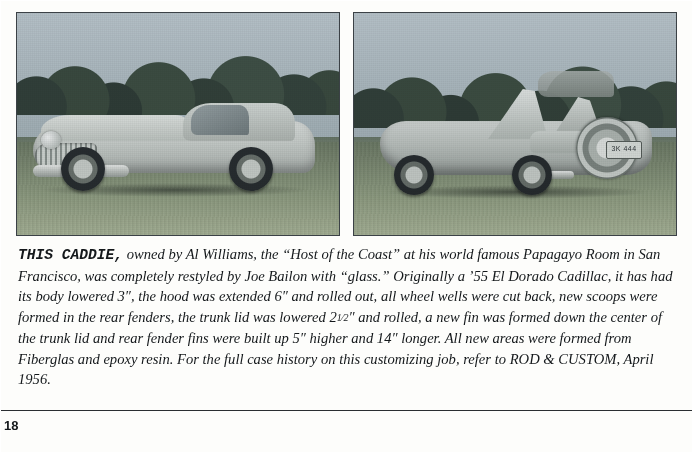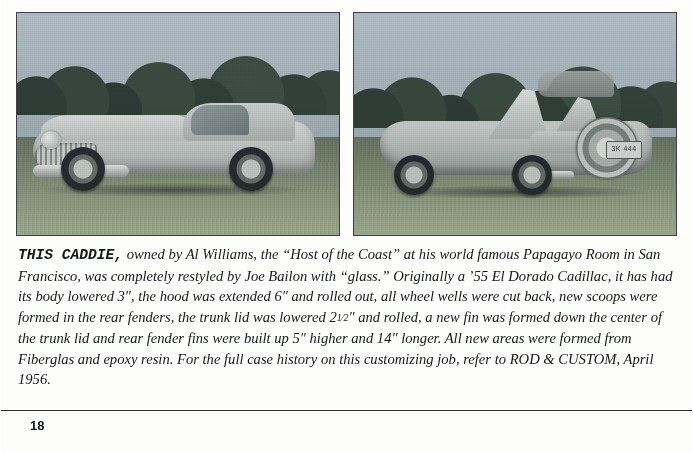--- a/index.html
+++ b/index.html
@@ -302,21 +302,21 @@
   .rule {
     position: absolute;
     left: 0;
     top: 410px;
     width: 693px;
     height: 1px;
     background: #2a2e31;
   }
   .folio {
     position: absolute;
-    left: 30px;
+    left: 4px;
     top: 418px;
     font-family: "Liberation Sans", sans-serif;
     font-weight: bold;
     font-size: 13px;
     color: #15191c;
   }
   .page-edge {
     position: absolute;
     left: 0; top: 0;
     width: 693px; height: 453px;

